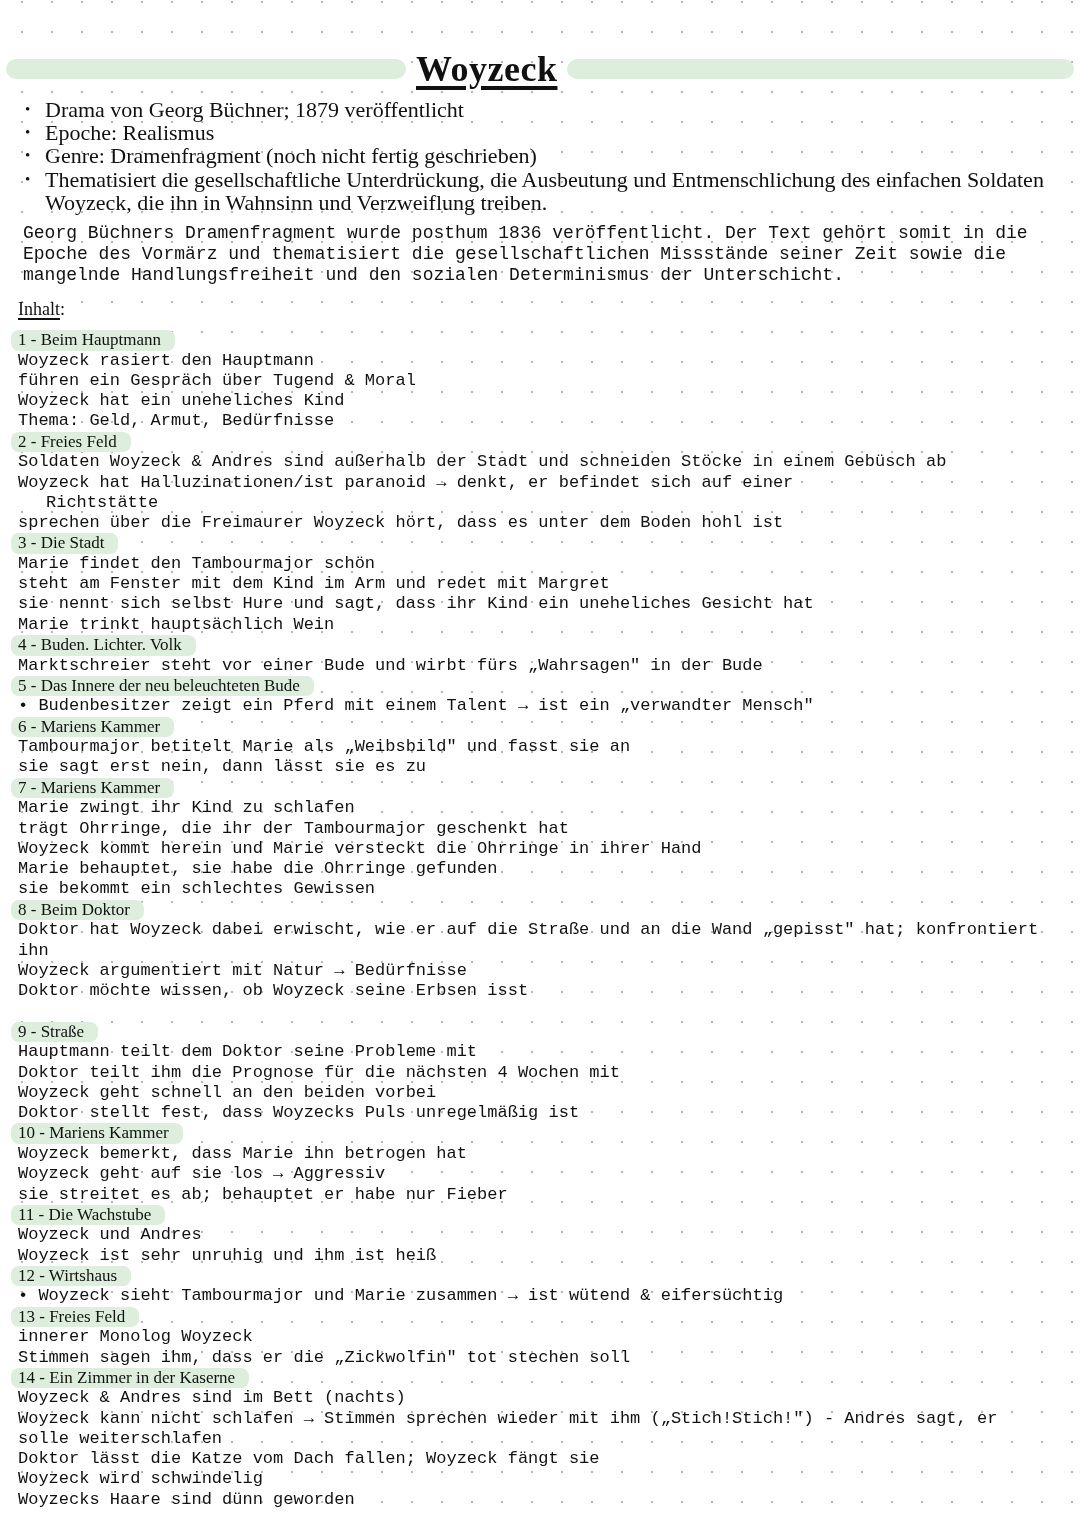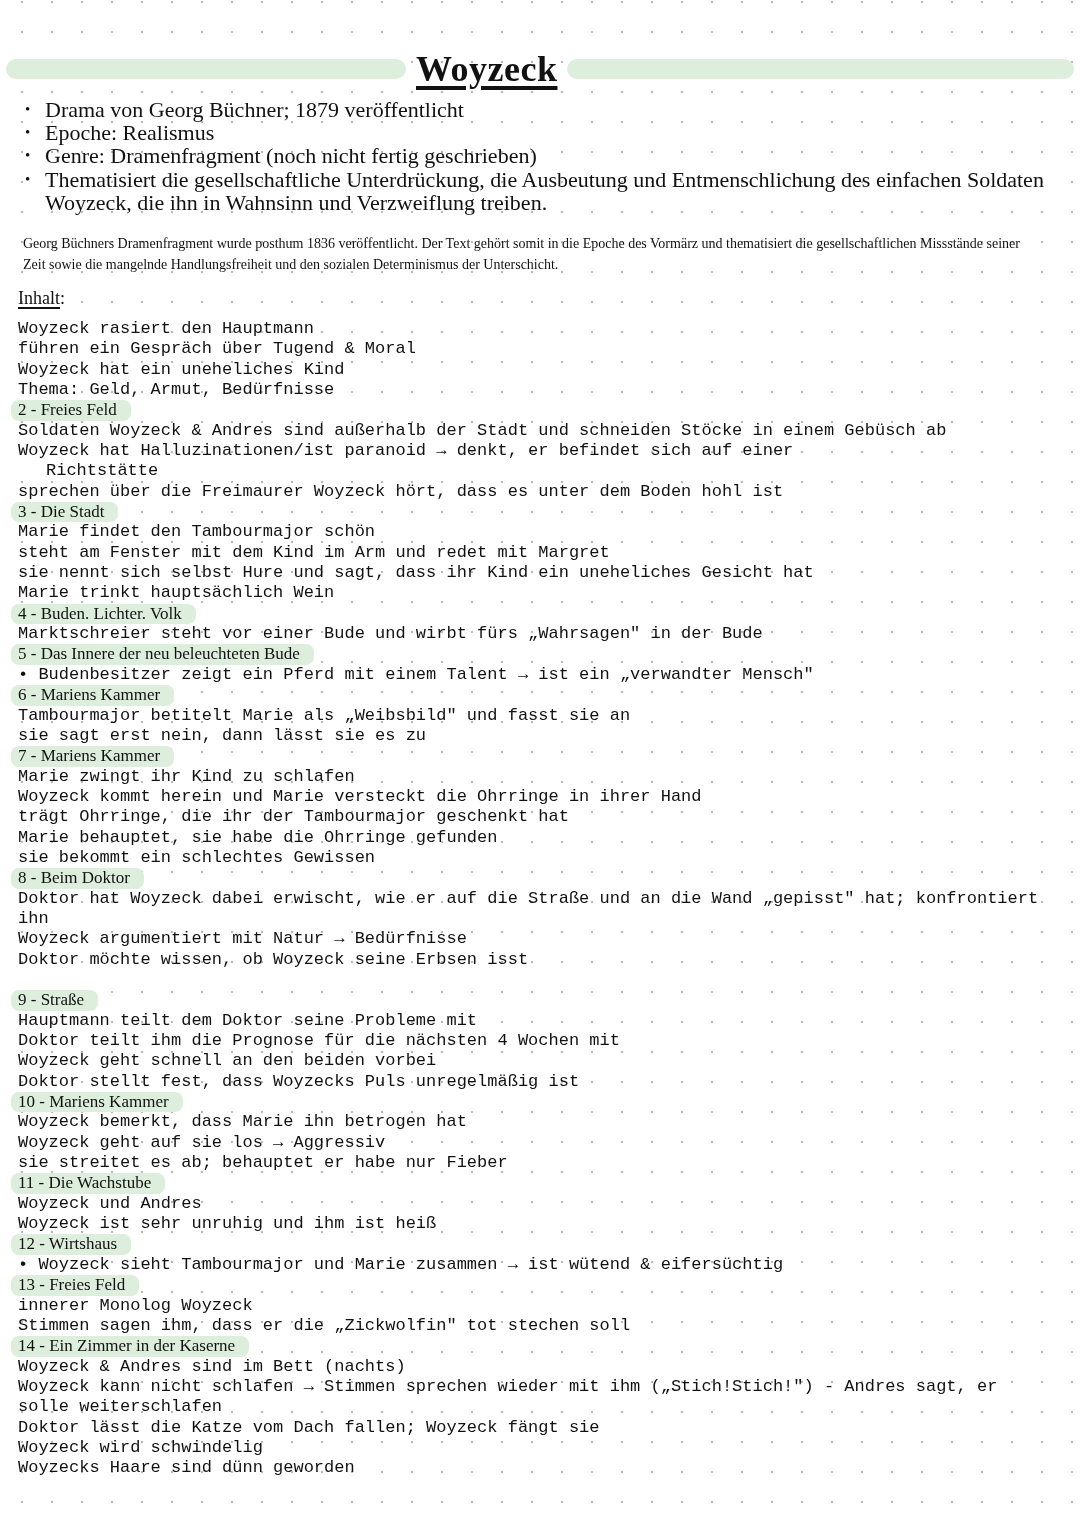--- a/index.html
+++ b/index.html
@@ -66,25 +66,26 @@
   }
   .bullet-item::before{
     content:"\2022";
     position:absolute;
     left:7px;
     top:0;
     font-size:15px;
   }
   
   .intro-paragraph{
-    margin-top:19px;
+    margin-top:9px;
     padding-left:5px;
-    font-size:14px;
+    font-size:18px;
     line-height:21px;
     max-width:1012px;
+    font-family:Liberation Mono, monospace;
   }
   
   .inhalt-heading{
     margin-top:9px;
     font-size:18px;
     line-height:28px;
     font-weight:normal;
   }
   .inhalt-heading .u{
     text-decoration:underline;
@@ -134,20 +135,21 @@
       <li class="bullet-item">Genre: Dramenfragment (noch nicht fertig geschrieben)</li>
       <li class="bullet-item">Thematisiert die gesellschaftliche Unterdrückung, die Ausbeutung und Entmenschlichung des einfachen Soldaten Woyzeck, die ihn in Wahnsinn und Verzweiflung treiben.</li>
     </ul>
 
   <p class="intro-paragraph">Georg Büchners Dramenfragment wurde posthum 1836 veröffentlicht. Der Text gehört somit in die Epoche des Vormärz und thematisiert die gesellschaftlichen Missstände seiner Zeit sowie die mangelnde Handlungsfreiheit und den sozialen Determinismus der Unterschicht.</p>
 
   <h2 class="inhalt-heading"><span class="u">Inhalt</span><span>:</span></h2>
 
   <div class="scenes">
       <section class="scene">
+        <div class="scene-heading"><span class="highlight">1 - Beim Hauptmann</span></div>
         <div class="scene-line">Woyzeck rasiert den Hauptmann</div>
         <div class="scene-line">führen ein Gespräch über Tugend &amp; Moral</div>
         <div class="scene-line">Woyzeck hat ein uneheliches Kind</div>
         <div class="scene-line">Thema: Geld, Armut, Bedürfnisse</div>
       </section>
       <section class="scene">
         <div class="scene-heading"><span class="highlight">2 - Freies Feld</span></div>
         <div class="scene-line">Soldaten Woyzeck &amp; Andres sind außerhalb der Stadt und schneiden Stöcke in einem Gebüsch ab</div>
         <div class="scene-line">Woyzeck hat Halluzinationen/ist paranoid → denkt, er befindet sich auf einer</div>
         <div class="scene-line indent">Richtstätte</div>
@@ -169,22 +171,22 @@
         <div class="scene-line">• Budenbesitzer zeigt ein Pferd mit einem Talent → ist ein „verwandter Mensch"</div>
       </section>
       <section class="scene">
         <div class="scene-heading"><span class="highlight">6 - Mariens Kammer</span></div>
         <div class="scene-line">Tambourmajor betitelt Marie als „Weibsbild" und fasst sie an</div>
         <div class="scene-line">sie sagt erst nein, dann lässt sie es zu</div>
       </section>
       <section class="scene">
         <div class="scene-heading"><span class="highlight">7 - Mariens Kammer</span></div>
         <div class="scene-line">Marie zwingt ihr Kind zu schlafen</div>
+        <div class="scene-line">trägt Ohrringe, die ihr der Tambourmajor geschenkt hat</div>
         <div class="scene-line">Woyzeck kommt herein und Marie versteckt die Ohrringe in ihrer Hand</div>
-        <div class="scene-line">trägt Ohrringe, die ihr der Tambourmajor geschenkt hat</div>
         <div class="scene-line">Marie behauptet, sie habe die Ohrringe gefunden</div>
         <div class="scene-line">sie bekommt ein schlechtes Gewissen</div>
       </section>
       <section class="scene">
         <div class="scene-heading"><span class="highlight">8 - Beim Doktor</span></div>
         <div class="scene-line">Doktor hat Woyzeck dabei erwischt, wie er auf die Straße und an die Wand „gepisst" hat; konfrontiert ihn</div>
         <div class="scene-line">Woyzeck argumentiert mit Natur → Bedürfnisse</div>
         <div class="scene-line">Doktor möchte wissen, ob Woyzeck seine Erbsen isst</div>
       </section>
       <section class="scene gap-before">

